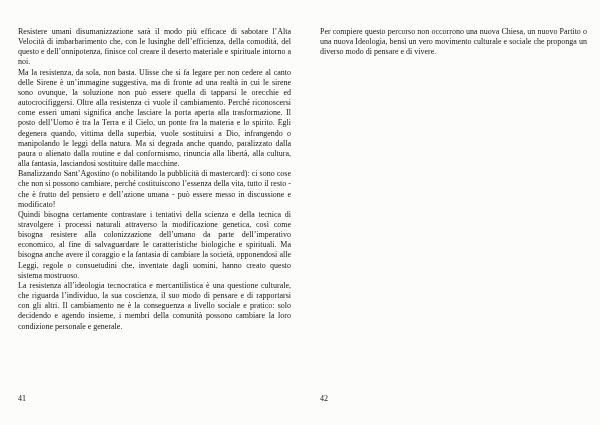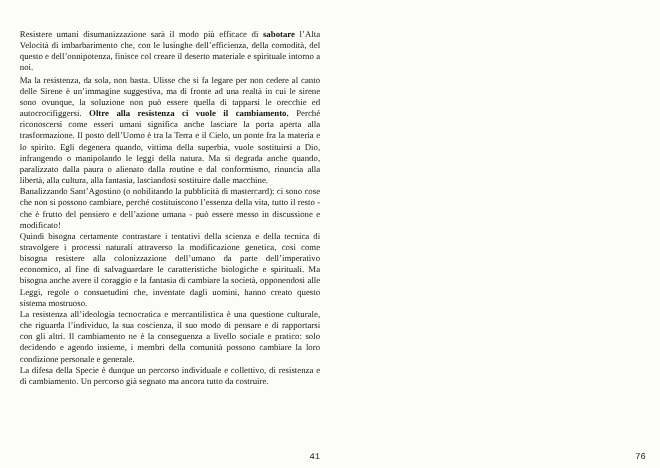--- a/index.html
+++ b/index.html
@@ -14,46 +14,47 @@
   }
   .spread { position: absolute; inset: 0; }
   .page-text {
     position: absolute;
     top: 27px;
     text-align: justify;
     font-size: 8px;
     line-height: 10.15px;
   }
   .page-text p { margin: 0; padding: 0; }
-  .page-text b { font-weight: bold; }
+  .page-text b { font-weight: normal; }
   .page-text-left  { left: 18px;  width: 273px; }
   .page-text-right { left: 320px; width: 267px; }
   .page-num {
     position: absolute;
-    top: 411px;
+    top: 394px;
     font-size: 8px;
-    text-align: right;
+    text-align: left;
     color: #161616;
-    font-family: Liberation Mono, monospace;
   }
   .page-num-left  { left: 18px;  width: 273px; }
   .page-num-right { left: 320px; width: 267px; }
 </style>
 </head>
 <body>
 
 <div class="spread">
 
   <div class="page-text page-text-left">
       <p><span>Resistere umani disumanizzazione sarà il modo più efficace di </span><b>sabotare</b><span> l’Alta Velocità di imbarbarimento che, con le lusinghe dell’efficienza, della comodità, del questo e dell’onnipotenza, finisce col creare il deserto materiale e spirituale intorno a noi.</span></p>
       <p><span>Ma la resistenza, da sola, non basta. Ulisse che si fa legare per non cedere al canto delle Sirene è un’immagine suggestiva, ma di fronte ad una realtà in cui le sirene sono ovunque, la soluzione non può essere quella di tapparsi le orecchie ed autocrocifiggersi. </span><b>Oltre alla resistenza ci vuole il cambiamento.</b><span> Perché riconoscersi come esseri umani significa anche lasciare la porta aperta alla trasformazione. Il posto dell’Uomo è tra la Terra e il Cielo, un ponte fra la materia e lo spirito. Egli degenera quando, vittima della superbia, vuole sostituirsi a Dio, infrangendo o manipolando le leggi della natura. Ma si degrada anche quando, paralizzato dalla paura o alienato dalla routine e dal conformismo, rinuncia alla libertà, alla cultura, alla fantasia, lasciandosi sostituire dalle macchine.</span></p>
       <p><span>Banalizzando Sant’Agostino (o nobilitando la pubblicità di mastercard): ci sono cose che non si possono cambiare, perché costituiscono l’essenza della vita, tutto il resto - che è frutto del pensiero e dell’azione umana - può essere messo in discussione e modificato!</span></p>
       <p><span>Quindi bisogna certamente contrastare i tentativi della scienza e della tecnica di stravolgere i processi naturali attraverso la modificazione genetica, così come bisogna resistere alla colonizzazione dell’umano da parte dell’imperativo economico, al fine di salvaguardare le caratteristiche biologiche e spirituali. Ma bisogna anche avere il coraggio e la fantasia di cambiare la società, opponendosi alle Leggi, regole o consuetudini che, inventate dagli uomini, hanno creato questo sistema mostruoso.</span></p>
       <p><span>La resistenza all’ideologia tecnocratica e mercantilistica è una questione culturale, che riguarda l’individuo, la sua coscienza, il suo modo di pensare e di rapportarsi con gli altri. Il cambiamento ne è la conseguenza a livello sociale e pratico: solo decidendo e agendo insieme, i membri della comunità possono cambiare la loro condizione personale e generale.</span></p>
-      <p><span>La difesa della Specie è dunque un percorso individuale e collettivo, di resistenza e di cambiamento. Un percorso già segnato ma ancora tutto da costruire.</span></p>
     </div>
 
   <div class="page-num page-num-left">41</div>
 
+  <div class="page-text page-text-right">
+      <p><span>Per compiere questo percorso non occorrono una nuova Chiesa, un nuovo Partito o una nuova Ideologia, bensì un vero movimento culturale e sociale che proponga un diverso modo di pensare e di vivere.</span></p>
+    </div>
 
-  <div class="page-num page-num-right">76</div>
+  <div class="page-num page-num-right">42</div>
 
 </div>
 
 </body></html>

